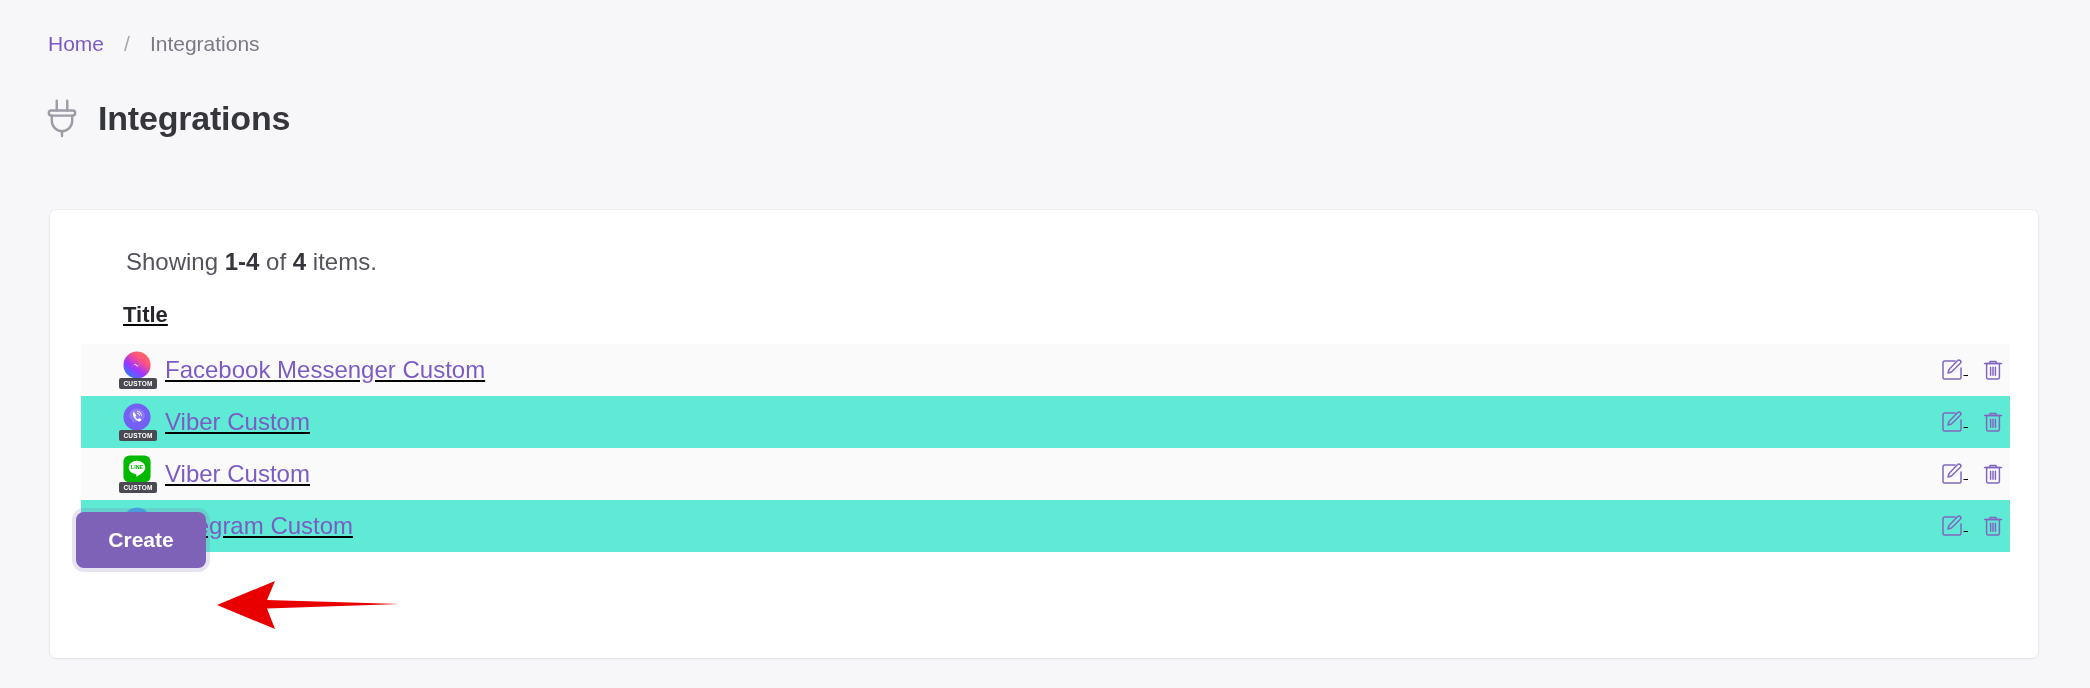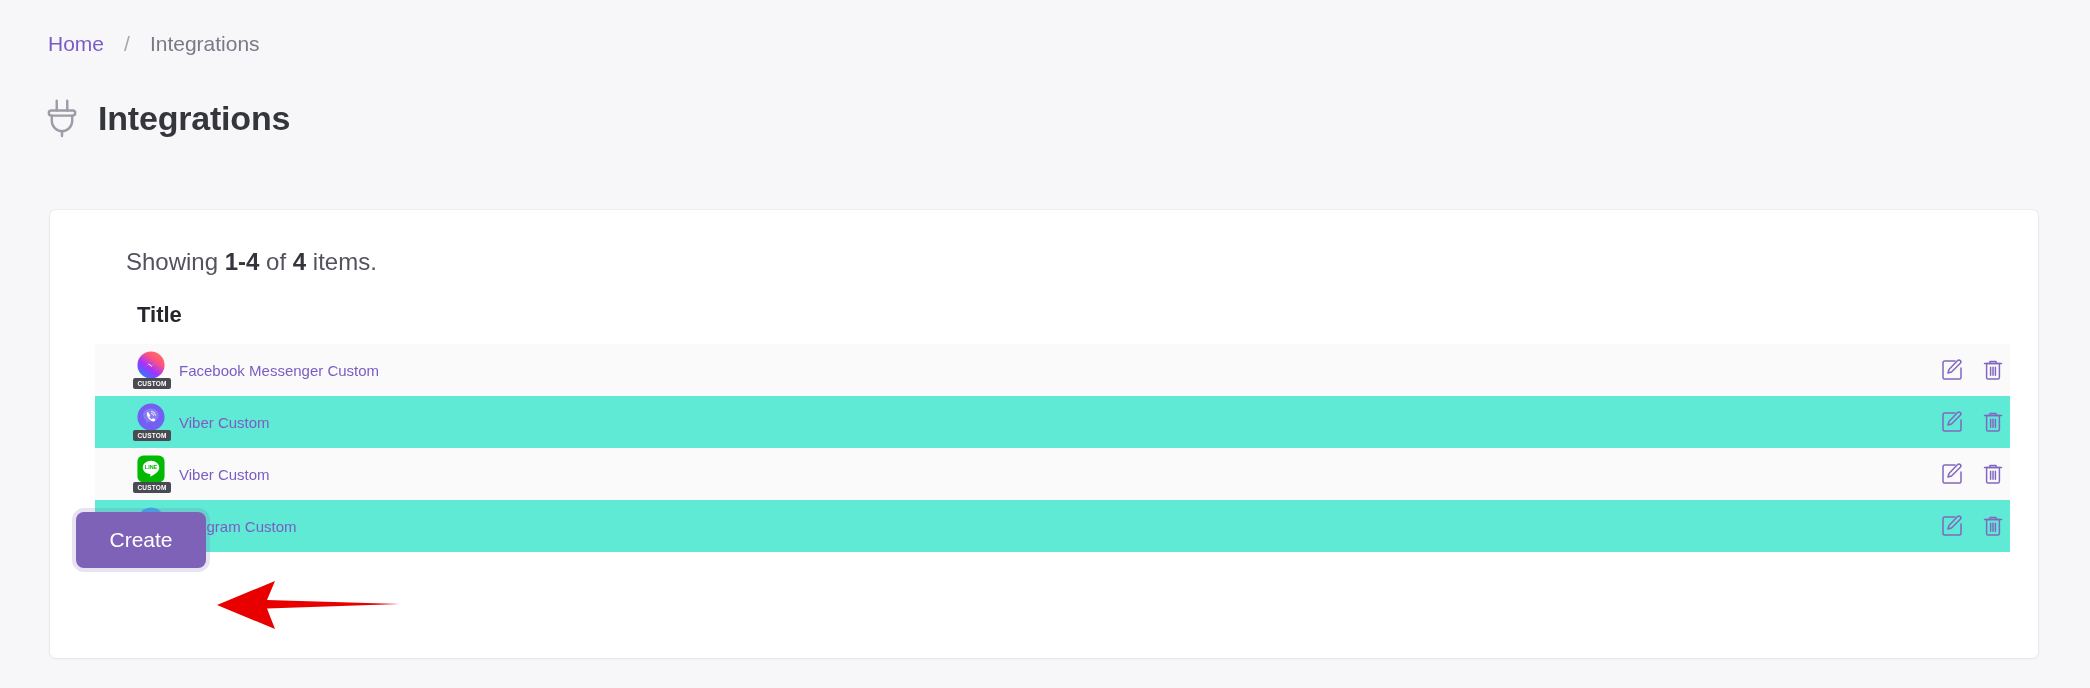--- a/index.html
+++ b/index.html
@@ -74,23 +74,24 @@
     top: 38px;
     font-size: 24px;
     color: #53535e;
     margin-left: 48px;
   }
   .summary b { color: #35353c; font-weight: bold; }
 
   
   .grid {
     position: absolute;
-    left: 45px;
+    left: 31px;
     top: 84px;
     right: 28px;
+    text-decoration: underline;
   }
   .grid-table {
     width: 100%;
     border-collapse: collapse;
     table-layout: fixed;
   }
   .grid-table th.col-title {
     text-align: left;
     font-size: 22px;
     font-weight: bold;
@@ -106,21 +107,21 @@
   .grid-table td { padding: 0; vertical-align: middle; }
 
   .title-cell {
     padding-left: 42px !important;
     display: flex;
     align-items: center;
     gap: 12px;
     height: 52px;
   }
   .item-link {
-    font-size: 15px;
+    font-size: 24px;
     color: #7c5cc4;
     text-decoration: none;
     cursor: pointer;
     line-height: 1;
   }
 
   
   .ch-icon-wrap {
     position: relative;
     width: 30px;
@@ -171,20 +172,21 @@
     width: 130px;
     height: 56px;
     background: #7e62b8;
     border: none;
     border-radius: 8px;
     color: #ffffff;
     font-family: "Liberation Sans", sans-serif;
     font-size: 21px;
     cursor: pointer;
     box-shadow: 0 0 0 4px rgba(126,98,184,0.18);
+    font-weight: bold;
   }
 
   
   .arrow-annotation {
     position: absolute;
     left: 215px;
     top: 575px;
     width: 185px;
     height: 60px;
     pointer-events: none;

